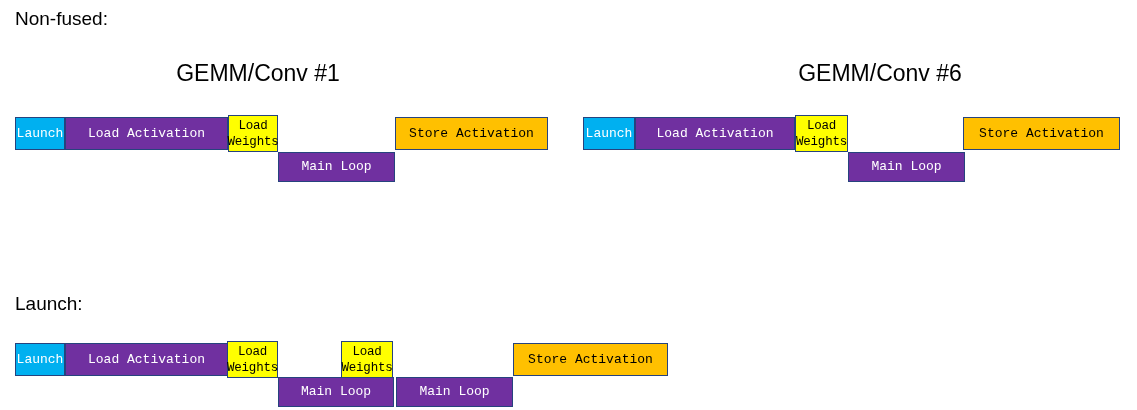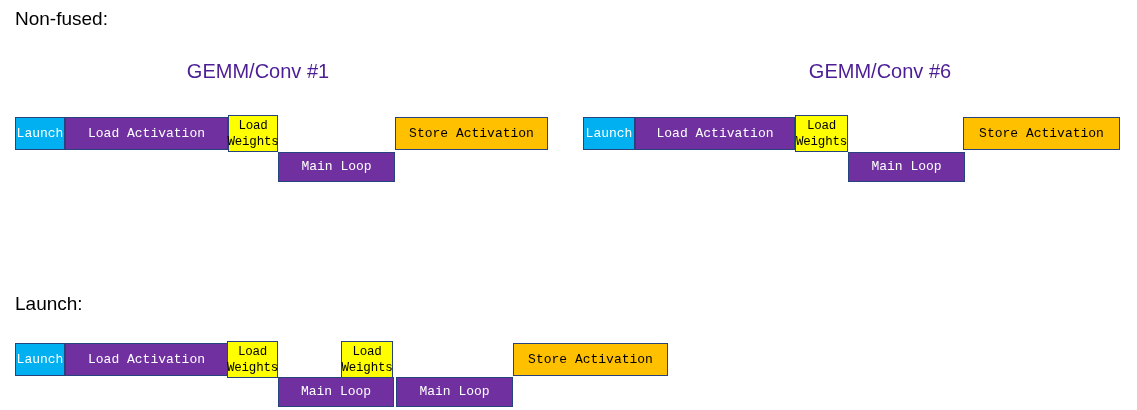--- a/index.html
+++ b/index.html
@@ -16,22 +16,22 @@
     overflow: hidden;
   }
   .section-title {
     position: absolute;
     font-size: 19px;
     color: #000000;
     white-space: nowrap;
   }
   .gemm-header {
     position: absolute;
-    font-size: 20px;
-    color: #4c1d95;
+    font-size: 23px;
+    color: #000000;
     text-align: center;
     white-space: nowrap;
   }
   .block {
     position: absolute;
     box-sizing: border-box;
     border: 1.5px solid #26437E;
     display: flex;
     align-items: center;
     justify-content: center;

